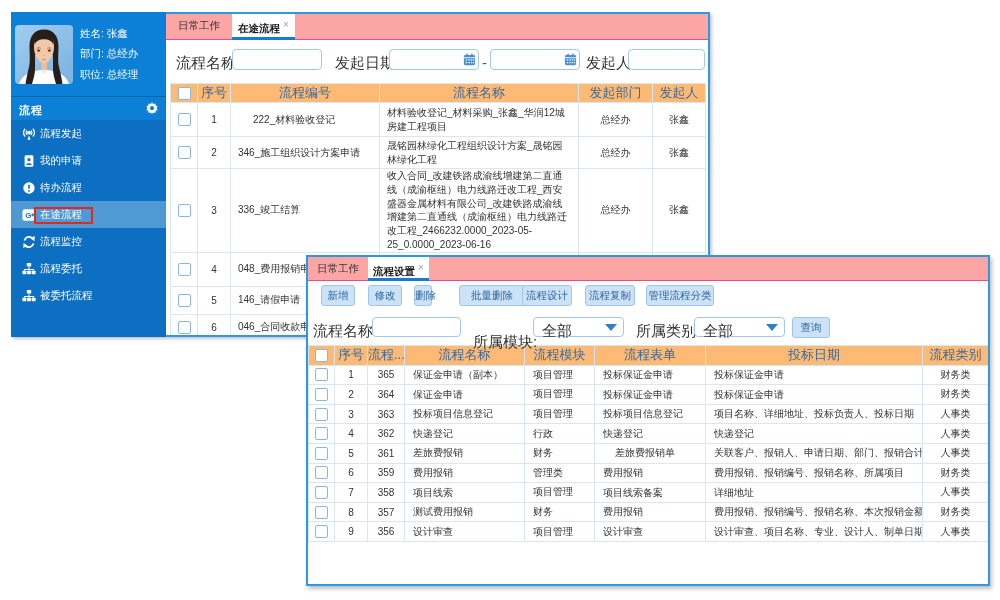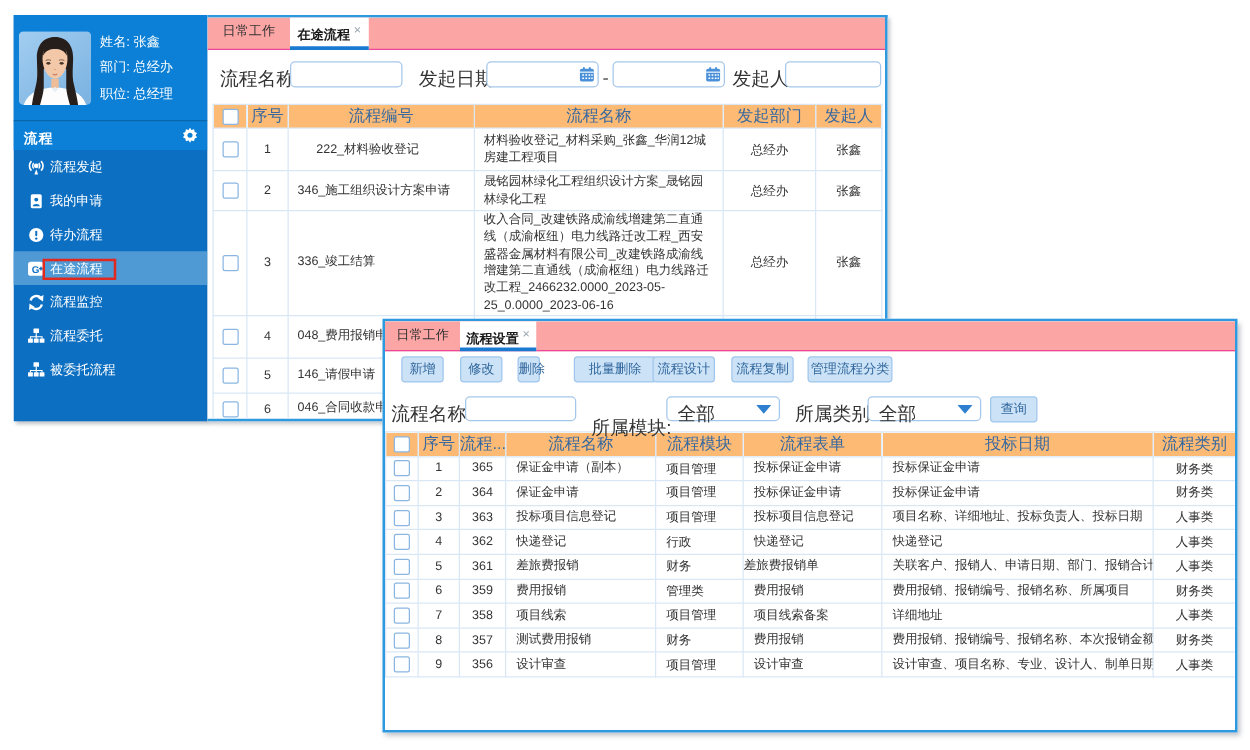--- a/index.html
+++ b/index.html
@@ -440,21 +440,21 @@
     <tr style="height:19.6px">
           <td>
             <div class="cb"></div>
           </td>
           <td class="cen">5</td>
           <td class="cen">361</td>
           <td style="padding-left:8px">
             <div class="ln">差旅费报销</div>
           </td>
           <td style="padding-left:8px">财务</td>
-          <td style="padding-left:0">
+          <td style="padding-left:20px">
             <div class="ln">差旅费报销单</div>
           </td>
           <td style="padding-left:8px">
             <div class="ln">关联客户、报销人、申请日期、部门、报销合计</div>
           </td>
           <td class="cen">人事类</td>
         </tr>
     <tr style="height:19.6px">
           <td>
             <div class="cb"></div>

